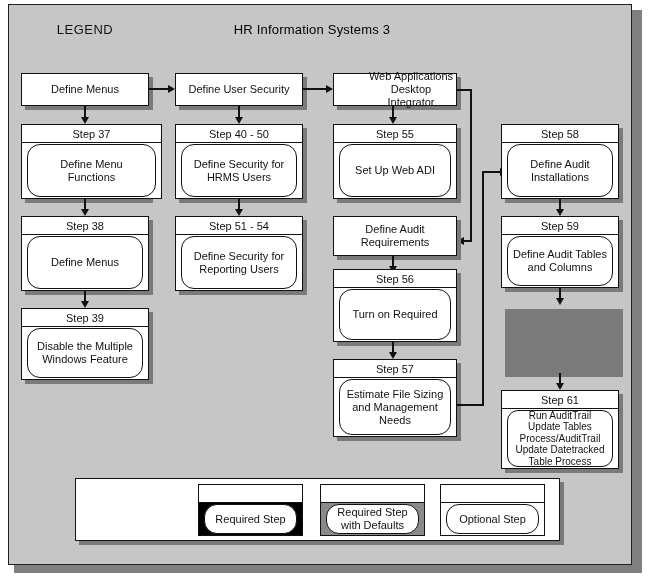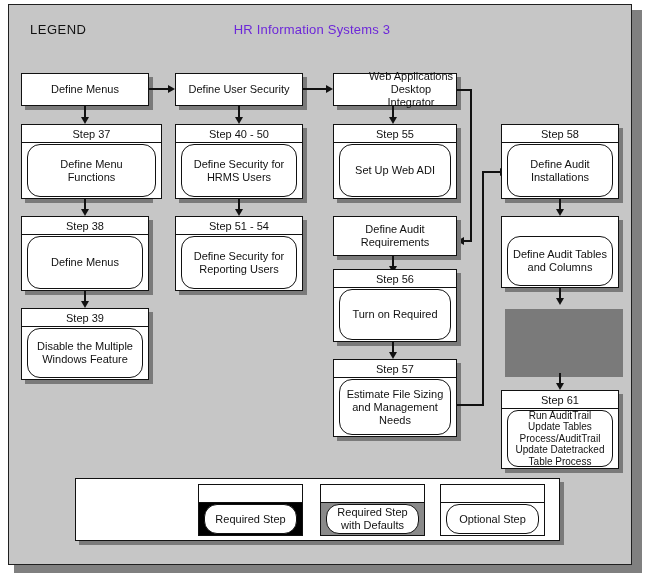--- a/index.html
+++ b/index.html
@@ -9,21 +9,21 @@
 
   #canvas{position:relative;width:651px;height:577px;background:#ffffff;}
 
   
   .frame-shadow{position:absolute;left:14px;top:10px;width:628px;height:563px;
                 background:#808080;}
   .frame{position:absolute;left:8px;top:4px;width:624px;height:561px;
          background:#c6c6c6;border:1px solid #202020;box-sizing:border-box;}
 
   .title{position:absolute;left:0;top:22px;width:624px;text-align:center;
-         font-size:13px;color:#6d28d9;letter-spacing:.2px;}
+         font-size:13px;color:#000000;letter-spacing:.2px;}
 
   
   .shadow{position:absolute;background:#7a7a7a;}
 
   
   .plain{position:absolute;background:#ffffff;border:1px solid #111;
          box-sizing:border-box;display:flex;align-items:center;
          justify-content:center;text-align:center;font-size:11px;color:#111;
          line-height:13px;}
 
@@ -55,21 +55,21 @@
   .arw.down{border-left:4px solid transparent;border-right:4px solid transparent;
             border-top:7px solid #111;}
   .arw.right{border-top:4px solid transparent;border-bottom:4px solid transparent;
              border-left:7px solid #111;}
   .arw.left{border-top:4px solid transparent;border-bottom:4px solid transparent;
             border-right:7px solid #111;}
 
   
   .legend-box{position:absolute;left:75px;top:478px;width:485px;height:63px;
               background:#ffffff;border:1px solid #111;box-sizing:border-box;}
-  .legend-label{position:absolute;left:30px;top:22px;width:110px;text-align:left;
+  .legend-label{position:absolute;left:30px;top:22px;width:110px;text-align:center;
                 font-size:13px;color:#111;letter-spacing:.5px;}
 </style>
 </head>
 <body>
 
 <div id="canvas">
 
   <div class="frame-shadow"></div>
   <div class="frame"></div>
 
@@ -247,20 +247,21 @@
       </div>
     </div>
       </div>
   </div>
 
   <div class="ln v" style="left:559px;top:199px;height:12px;"></div>
   <div class="arw down" style="left:556px;top:209px;"></div>
 
   <div class="shadow" style="left:505px;top:220px;width:118px;height:72px;"></div>
   <div class="step fill-white" style="left:501px;top:216px;width:118px;height:72px;">
+    <div class="hdr">Step 59</div>
     <div class="bodywrap">
         <div class="body">
       <div>
         <div>Define Audit Tables</div>
         <div>and Columns</div>
       </div>
     </div>
       </div>
   </div>
 

